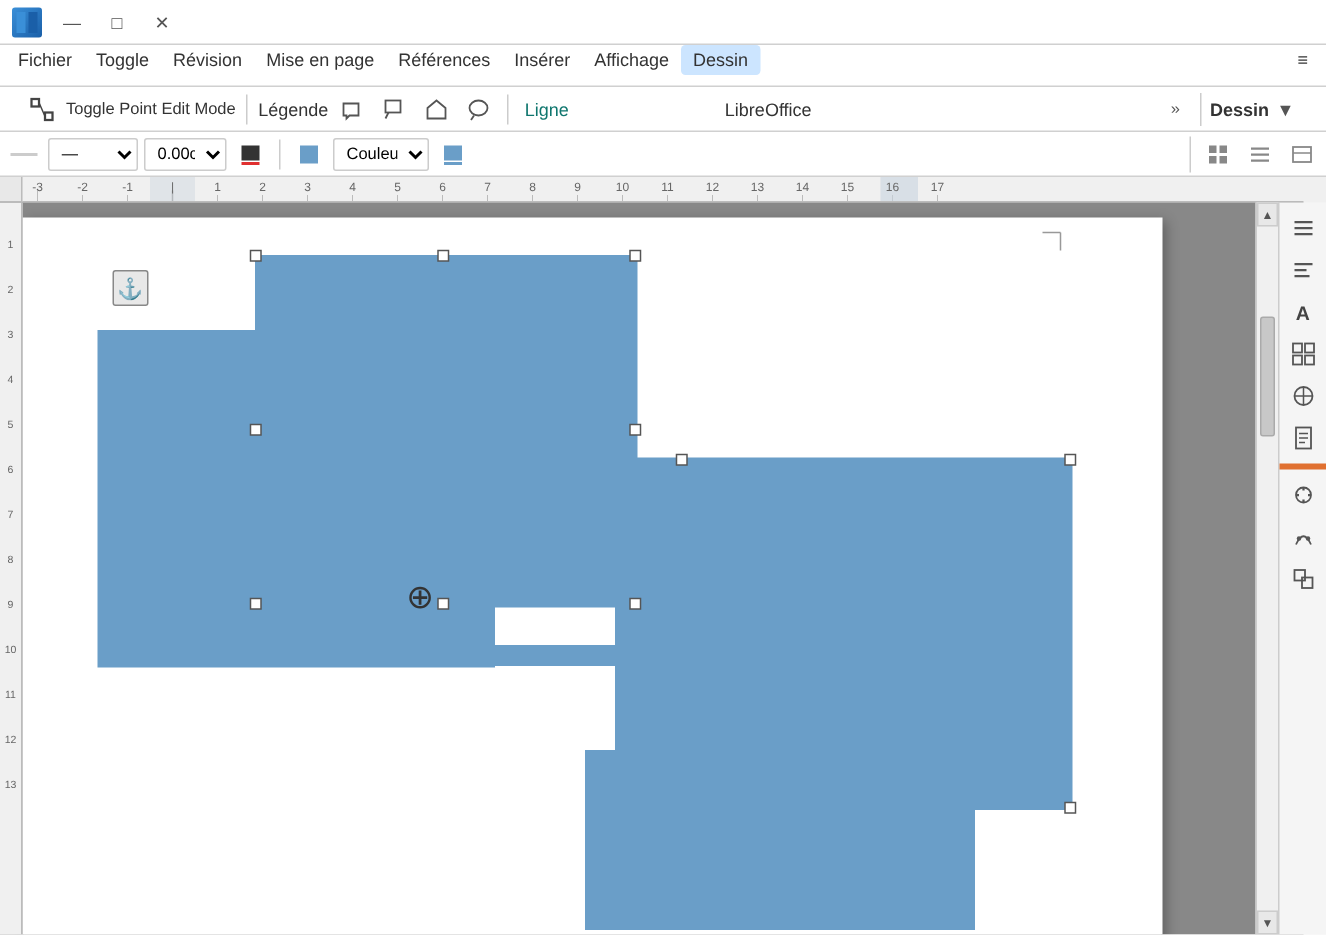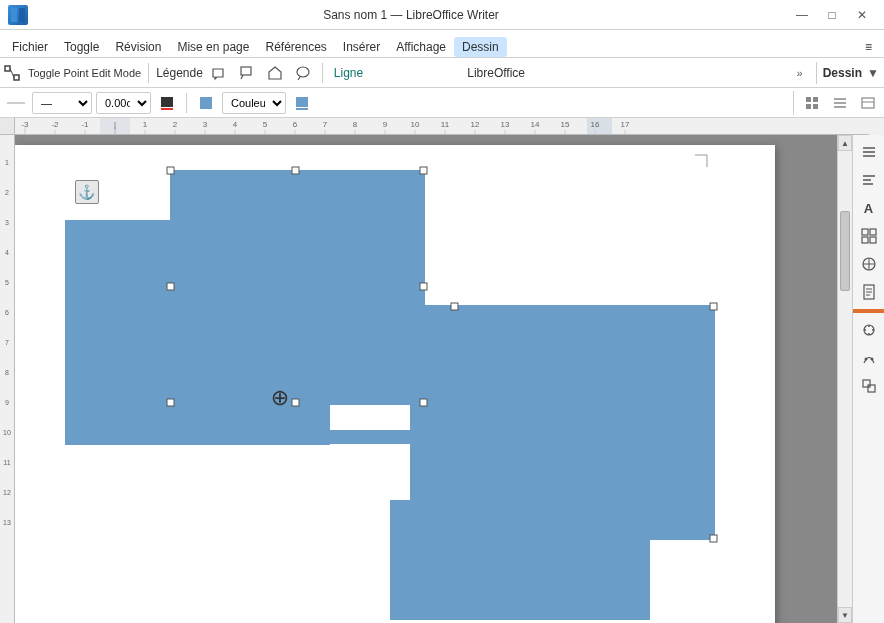--- a/index.html
+++ b/index.html
@@ -31,21 +31,21 @@
       width: 28px; height: 22px; border: none; background: transparent;
       cursor: pointer; display: flex; align-items: center; justify-content: center;
       font-size: 12px; color: #555;
     }
 
     
     .menubar {
       background: #ffffff;
       height: 28px;
       display: flex;
-      align-items: flex-end;
+      align-items: flex-start;
       padding: 0 4px;
       border-bottom: 1px solid #d0d0d0;
     }
     .menu-item {
       padding: 3px 8px;
       cursor: pointer;
       font-size: 12px;
       color: #333;
       border-radius: 3px;
     }
@@ -55,21 +55,21 @@
       height: 22px; border: 1px solid #ccc; border-radius: 2px;
       font-size: 11px; padding: 0 4px; background: white;
     }
 
     
     .toolbar-draw {
       background: #ffffff;
       height: 30px;
       display: flex;
       align-items: center;
-      padding: 0 0;
+      padding: 0 16px;
       border-bottom: 1px solid #d0d0d0;
       gap: 4px;
     }
     .draw-tool-btn {
       width: 24px; height: 24px; border: none; background: transparent;
       cursor: pointer; display: flex; align-items: center; justify-content: center;
       font-size: 13px; color: #555; border-radius: 2px;
     }
 
     
@@ -218,21 +218,20 @@
 </head>
 <body>
 
 <div class="titlebar">
   <div class="titlebar-icon">
     <svg width="16" height="16" viewBox="0 0 16 16">
         <rect x="1" y="1" width="6" height="14" fill="#3a8fd8"></rect>
         <rect x="9" y="1" width="6" height="14" fill="#1a5fa8"></rect>
       </svg>
   </div>
-  <span class="titlebar-title">Sans nom 1 — LibreOffice Writer</span>
   <div class="titlebar-controls">
     <button class="titlebar-btn">—</button>
     <button class="titlebar-btn">□</button>
     <button class="titlebar-btn close">✕</button>
   </div>
 </div>
 
 <div class="menubar">
   <div class="menu-item">Fichier</div>
   <div class="menu-item">Toggle</div>

